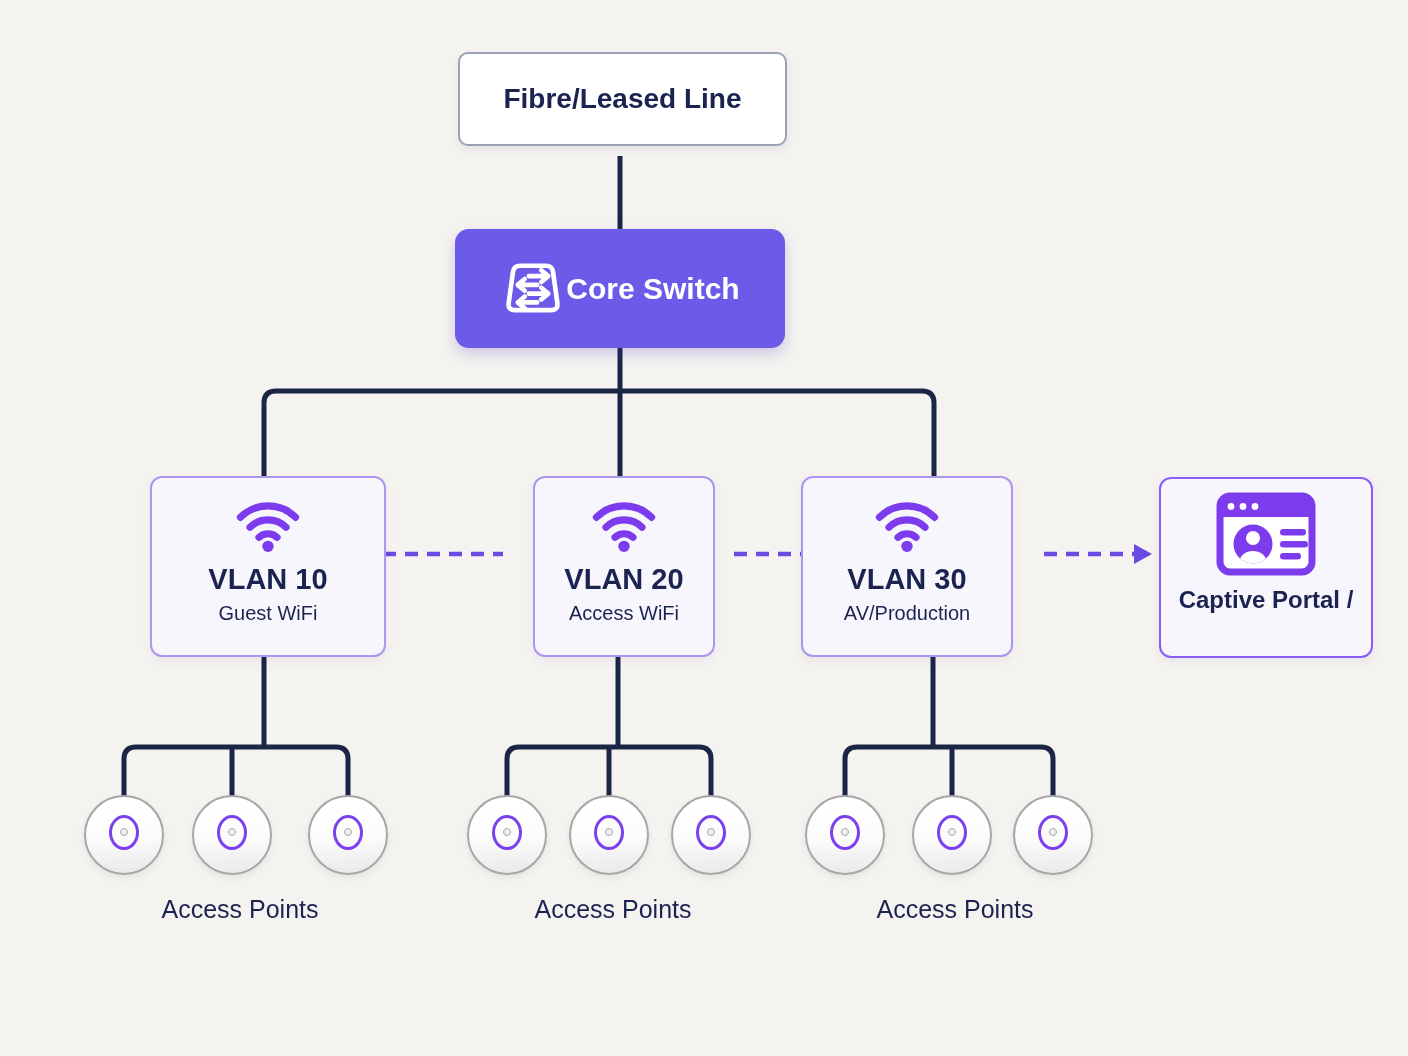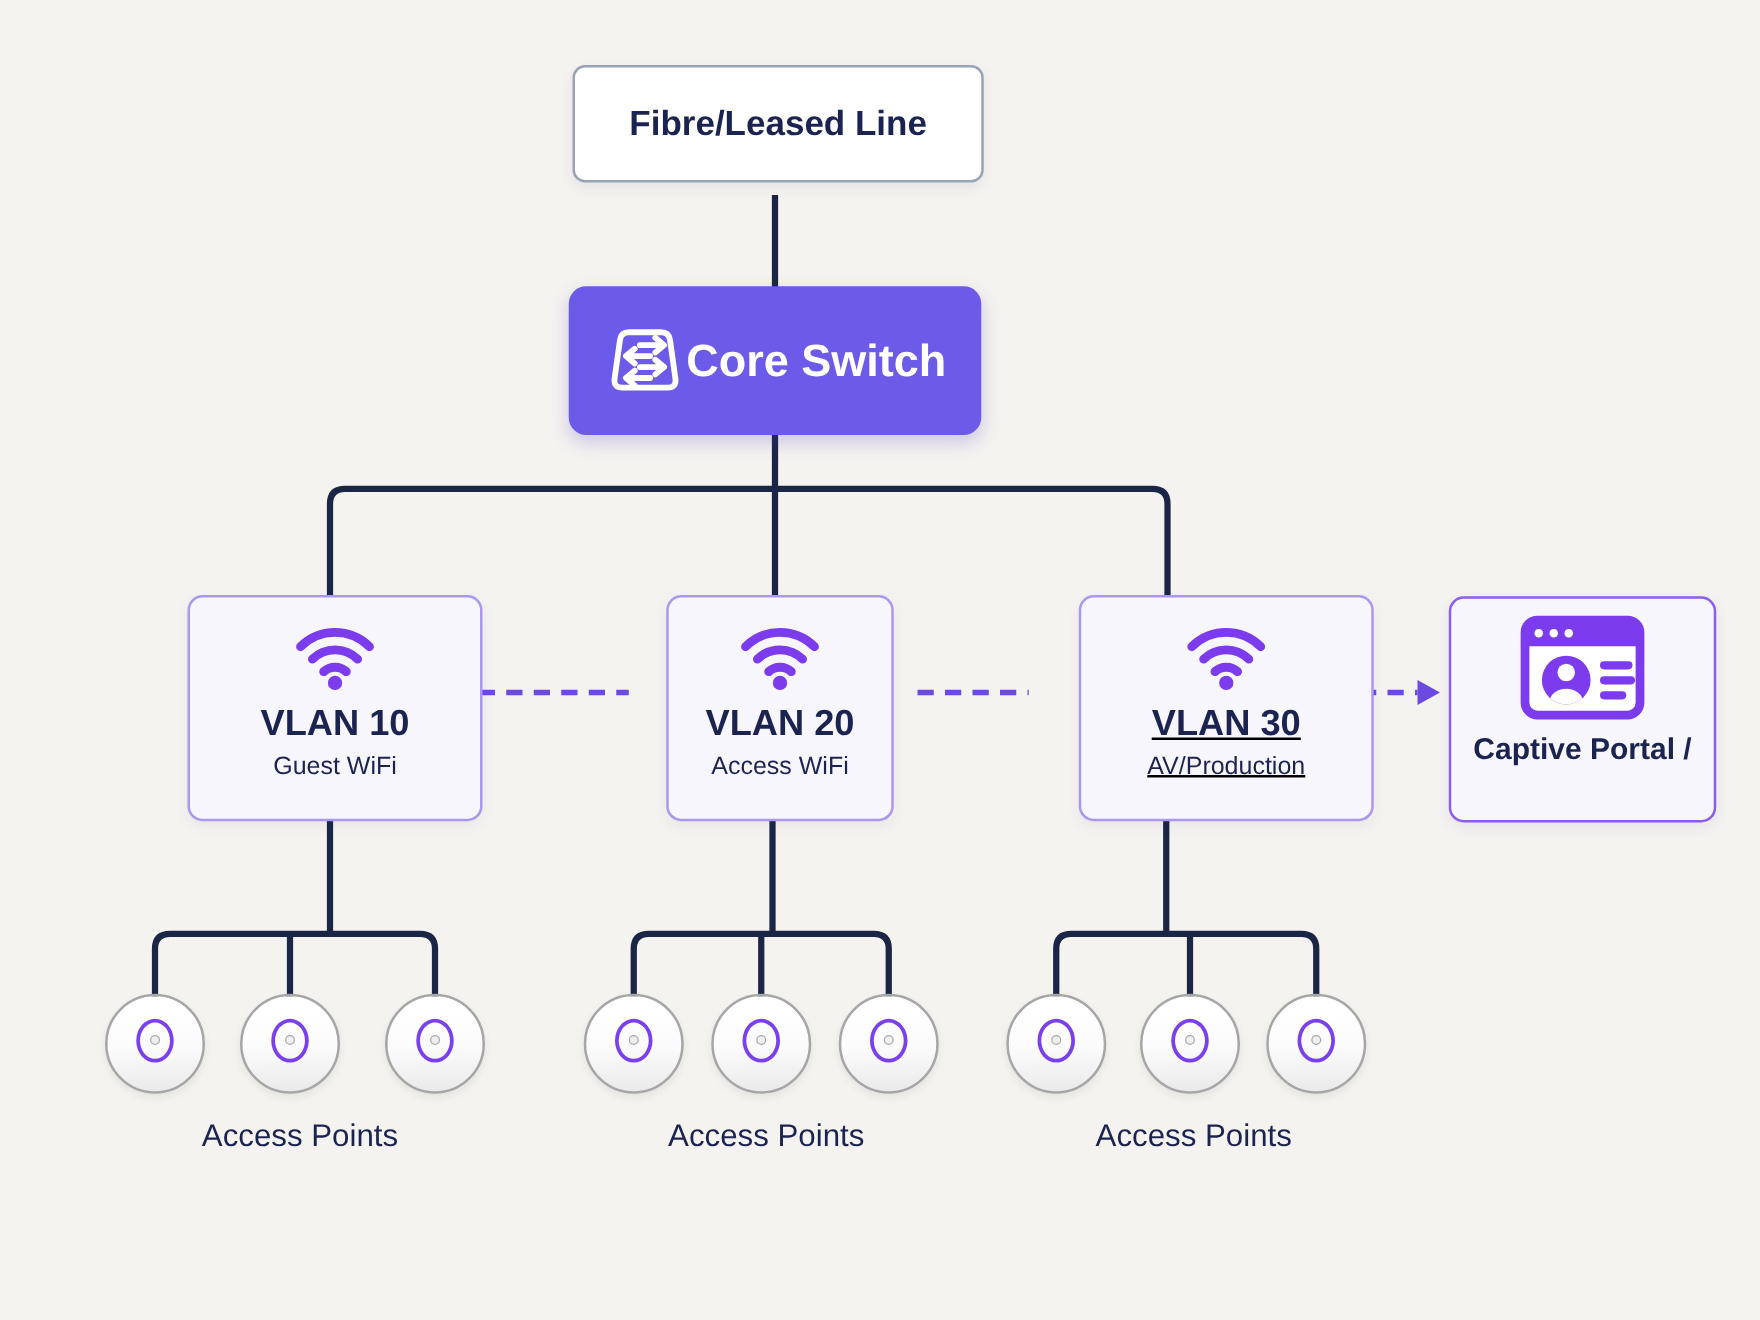--- a/index.html
+++ b/index.html
@@ -22,33 +22,33 @@
     left: 458px; top: 52px; width: 329px; height: 94px;
     background: #ffffff; border: 2px solid #9aa3b6; border-radius: 10px;
     box-shadow: 0 4px 10px rgba(40,40,80,0.07);
     color: var(--ink, #1b2350); font-size: 28px; font-weight: bold;
   }
 
   .core-box {
     left: 455px; top: 229px; width: 330px; height: 119px;
     background: var(--accent_purple, #6c5ae8); border-radius: 14px;
     box-shadow: 0 6px 14px rgba(70,50,180,0.22);
-    color: #ffffff; font-size: 36px; font-weight: bold; text-align: center;
+    color: #ffffff; font-size: 30px; font-weight: bold; text-align: center;
   }
   .core-box svg { display: block; }
 
   .vlan-box {
     top: 476px; height: 181px;
     background: var(--vlan_bg, #f8f6fd); border: 2.5px solid var(--vlan_border, #ab97ef);
     border-radius: 12px; box-shadow: 0 4px 10px rgba(60,40,140,0.06);
     flex-direction: column; justify-content: flex-start; padding-top: 17px;
   }
   .vlan0 { left: 150px; width: 236px; }
   .vlan1 { left: 533px; width: 182px; }
-  .vlan2 { left: 863px; width: 236px; text-decoration: underline; }
+  .vlan2 { left: 801px; width: 212px; }
   .vlan-title { margin-top: 11px; color: var(--ink, #1b2350); font-size: 29px; font-weight: bold; line-height: 1.1; }
   .vlan-sub   { margin-top: 6px;  color: var(--ink, #1b2350); font-size: 20px; font-weight: 500; }
 
   .portal-box {
     left: 1159px; top: 477px; width: 214px; height: 181px;
     background: var(--vlan_bg, #f8f6fd); border: 2.5px solid var(--portal_border, #8b5cf6);
     border-radius: 12px; box-shadow: 0 4px 10px rgba(60,40,140,0.07);
     flex-direction: column; justify-content: flex-start; padding-top: 13px;
   }
   .portal-text { margin-top: 7px; text-align: center; color: var(--ink, #1b2350); font-size: 24px; font-weight: bold; line-height: 1.42; }

